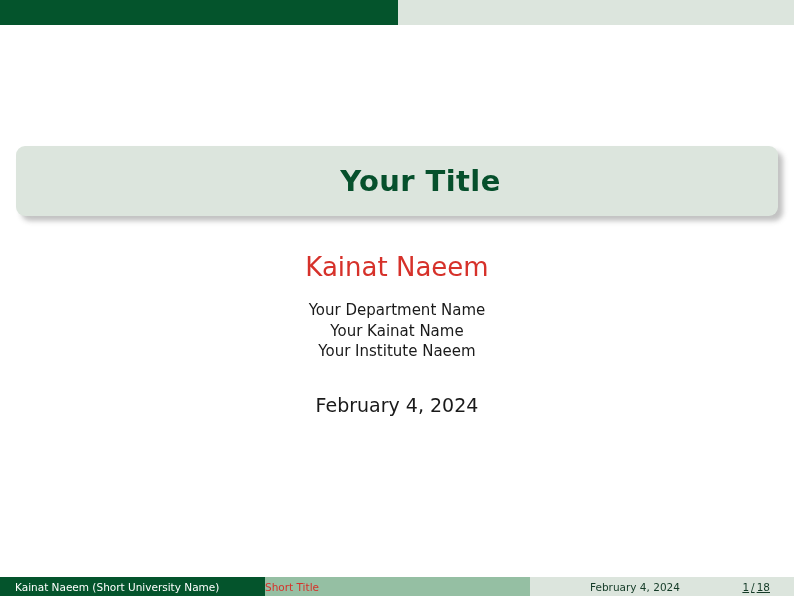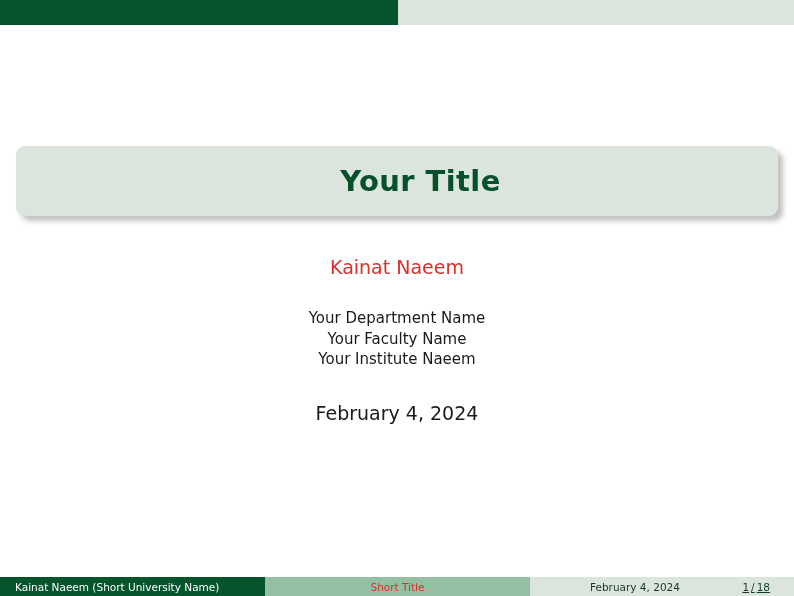--- a/index.html
+++ b/index.html
@@ -70,26 +70,26 @@
   
   .content {
     position: absolute;
     left: 0;
     top: 250px;
     width: 794px;
     text-align: center;
   }
   .author {
     color: #d6312a;
-    font-size: 19px;
+    font-size: 26px;
     line-height: 34px;
     font-family: "DejaVu Sans", sans-serif;
   }
   .institute {
-    margin-top: 24px;
+    margin-top: 16px;
     color: #1a1a1a;
     font-size: 15px;
     line-height: 20.5px;
     font-family: "DejaVu Sans", sans-serif;
   }
   .institute div {
     white-space: nowrap;
   }
   .date {
     margin-top: 32px;
@@ -122,21 +122,21 @@
     overflow: hidden;
   }
   .footer-mid {
     width: 265px;
     height: 100%;
     background: #95bfa3;
     color: #d6312a;
     font-size: 10.5px;
     display: flex;
     align-items: center;
-    justify-content: center;
+    justify-content: flex-start;
     box-sizing: border-box;
     white-space: nowrap;
   }
   .footer-right {
     flex: 1;
     height: 100%;
     background: #dce5dd;
     color: #143b27;
     font-size: 10.5px;
     display: flex;
@@ -171,21 +171,21 @@
     <div class="title-text">Your Title</div>
   </div>
 </div>
 
 <div class="content">
 
   <div class="author">Kainat Naeem</div>
 
   <div class="institute">
     <div>Your Department Name</div>
-    <div>Your Faculty Name</div>
+    <div>Your Kainat Name</div>
     <div>Your Institute Naeem</div>
   </div>
 
   <div class="date">February 4, 2024</div>
 </div>
 
 <div class="footer">
 
   <div class="footer-left">
     <span>Kainat Naeem  (Short University Name)</span>

